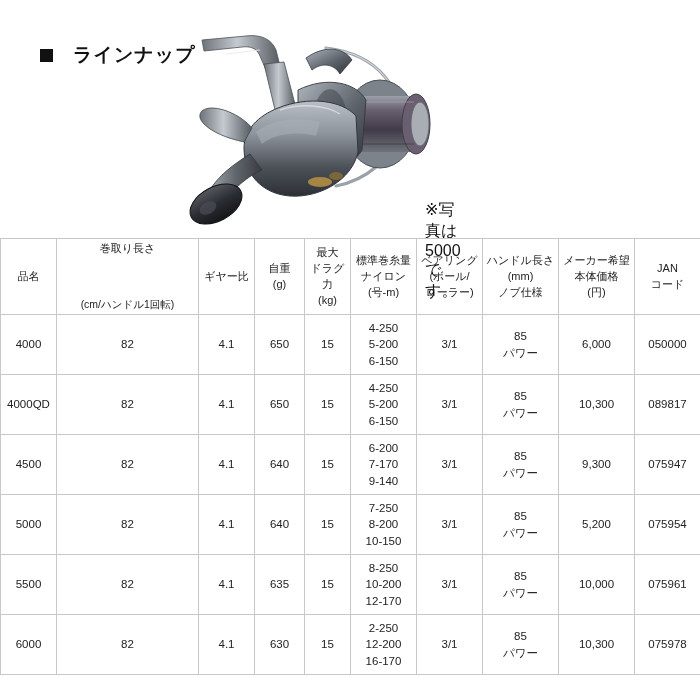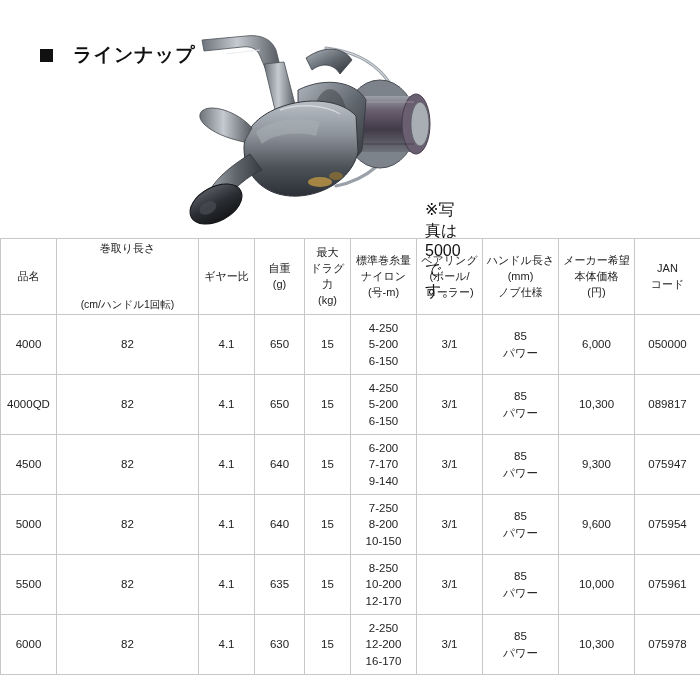--- a/index.html
+++ b/index.html
@@ -336,21 +336,21 @@
           <td class="multi">
             <span>7-250</span>
             <span>8-200</span>
             <span>10-150</span>
           </td>
           <td>3/1</td>
           <td class="multi">
             <span>85</span>
             <span>パワー</span>
           </td>
-          <td>9,600</td>
+          <td>5,200</td>
           <td>075954</td>
         </tr>
 
         <tr>
           <td>5500</td>
           <td>82</td>
           <td>4.1</td>
           <td>635</td>
           <td>15</td>
           <td class="multi">

